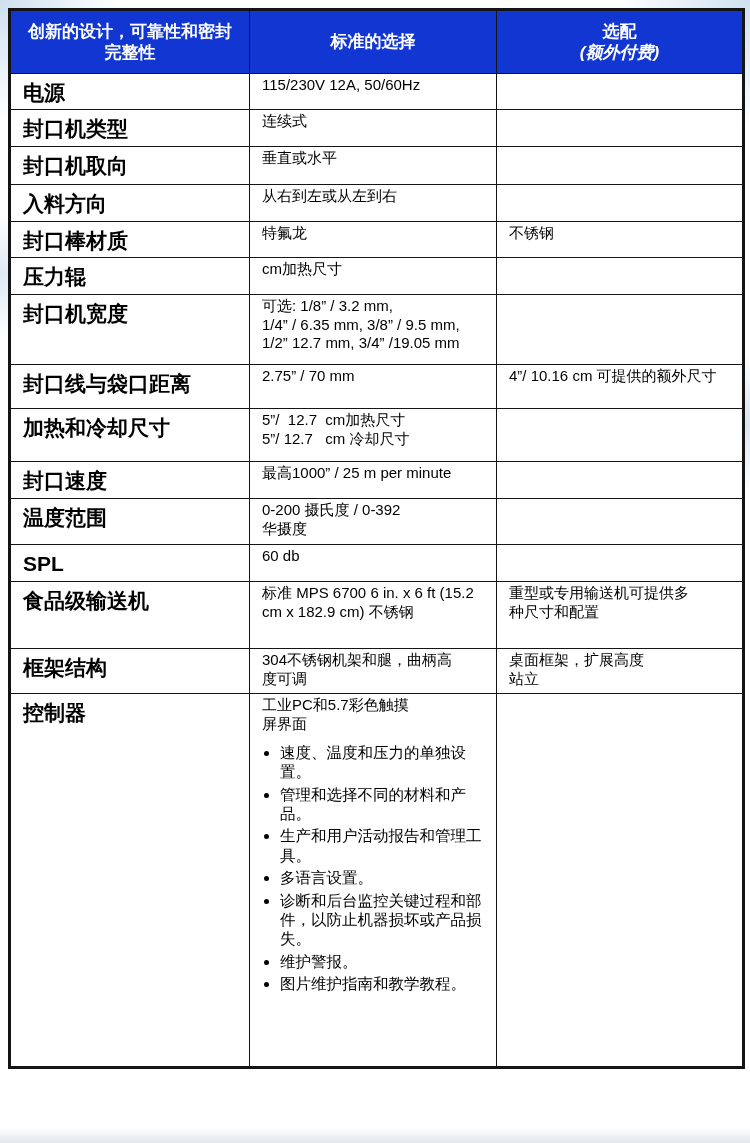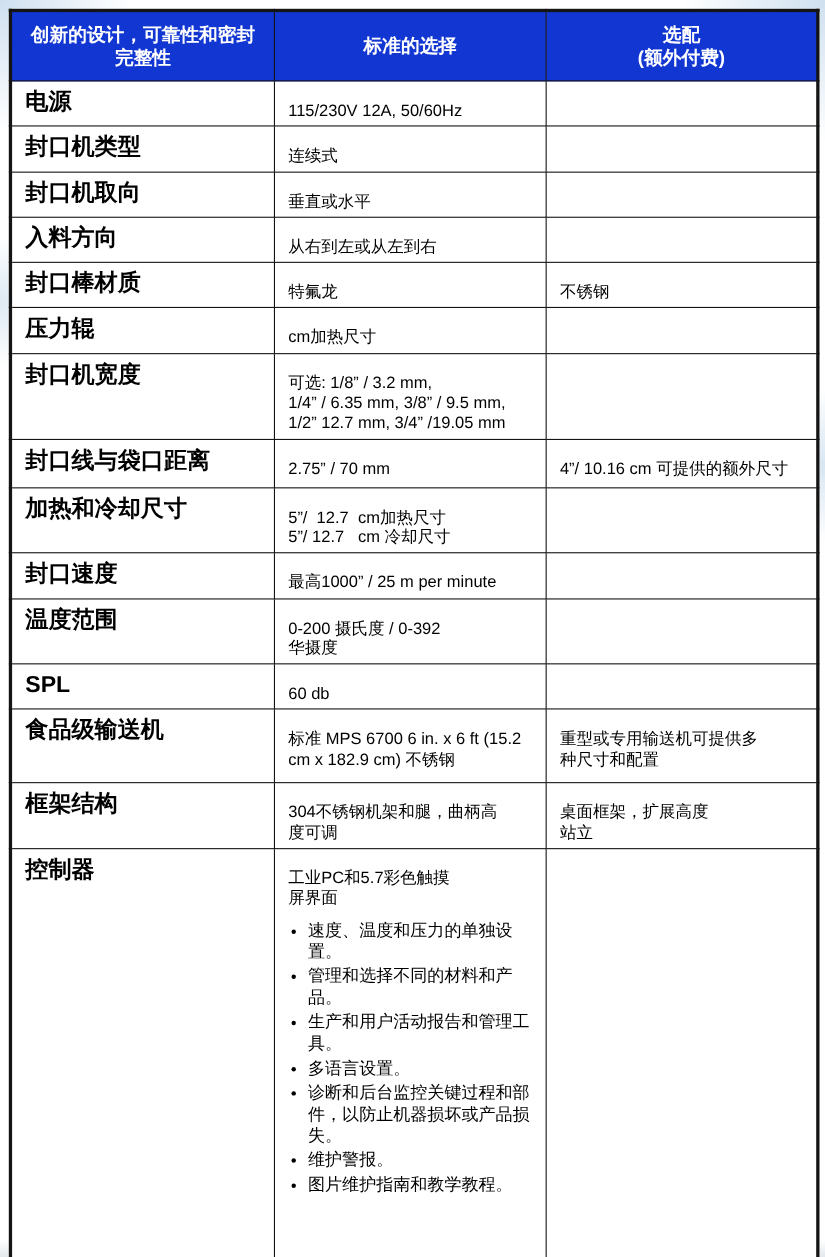--- a/index.html
+++ b/index.html
@@ -38,32 +38,32 @@
     background:#1136d2;
     color:#ffffff;
     text-align:center;
     vertical-align:middle;
     font-size:17px;
     font-weight:700;
     line-height:1.25;
     padding:4px 6px;
     height:54px;
   }
-  .hdr-sub{font-weight:700;}
+  .hdr-sub{font-style:italic;font-weight:700;}
   tbody th{
     text-align:left;
     font-size:21px;
     font-weight:700;
     padding:6px 8px 4px 12px;
     line-height:1.2;
   }
   tbody td{
     font-size:15px;
     font-weight:400;
-    padding:18px 8px 4px 12px;
+    padding:2px 8px 4px 12px;
     line-height:1.22;
   }
   td ul{
     margin:10px 0 0 0;
     padding:0 0 0 18px;
     list-style:disc;
   }
   td ul li{
     margin:0 0 3px 0;
     font-size:15.5px;

